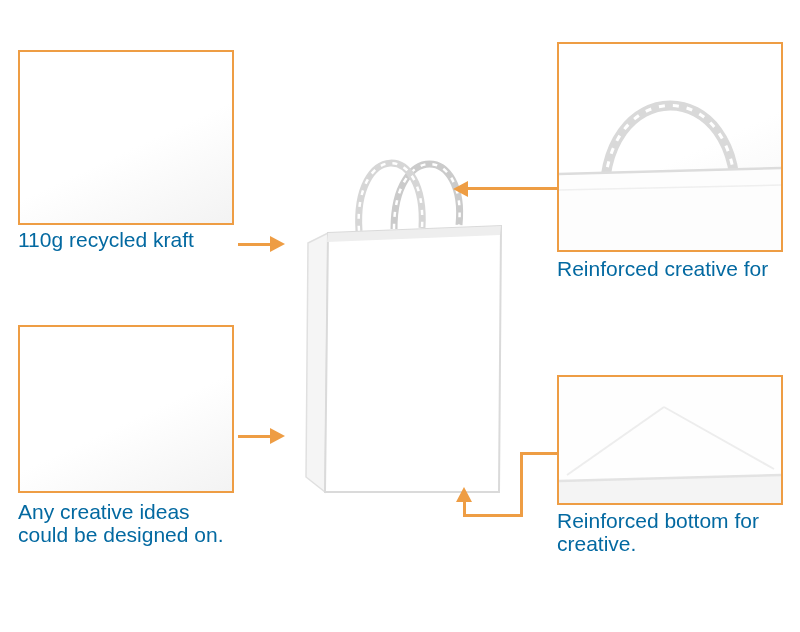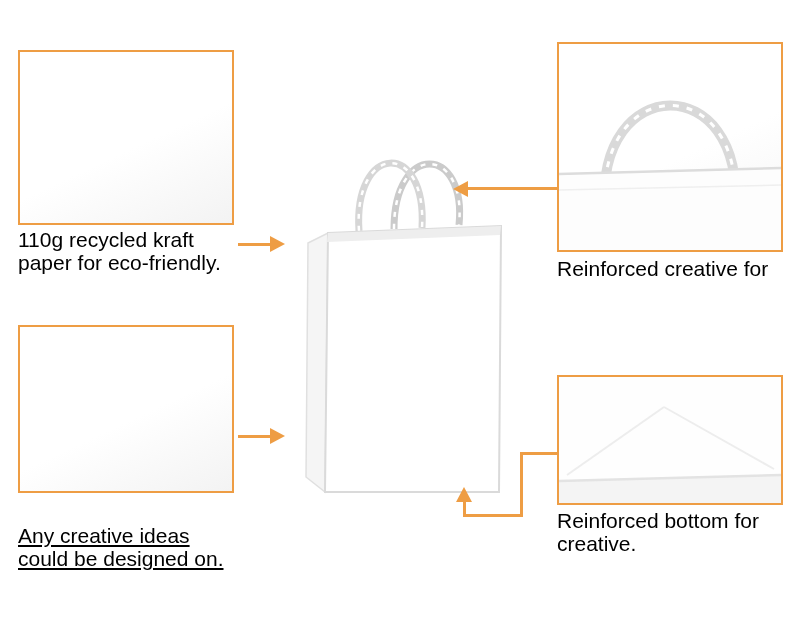--- a/index.html
+++ b/index.html
@@ -4,21 +4,21 @@
 <style>
   * { margin:0; padding:0; box-sizing:border-box; }
   html,body { background:#ffffff; }
   body { font-family:"Liberation Sans", sans-serif; }
   .canvas { position:relative; width:800px; height:632px; background:#fff; overflow:hidden; }
 
   .box { position:absolute; border:2px solid var(--accent,#EE9D44); background:#fff; }
   .photo { width:100%; height:100%; background:linear-gradient(155deg,#ffffff 55%,#f3f3f3 100%); }
   .photo svg { display:block; width:100%; height:100%; }
 
-  .caption { position:absolute; color:#000000; font-size:21px; line-height:23px; }
+  .caption { position:absolute; color:#0369a1; font-size:21px; line-height:23px; }
   .caption div { white-space:nowrap; }
 
   .line { position:absolute; background:var(--accent,#EE9D44); }
   .arrow { position:absolute; width:0; height:0; }
   .arrow-right { border-top:8px solid transparent; border-bottom:8px solid transparent; border-left:15px solid var(--accent,#EE9D44); }
   .arrow-left  { border-top:8px solid transparent; border-bottom:8px solid transparent; border-right:15px solid var(--accent,#EE9D44); }
   .arrow-up    { border-left:8px solid transparent; border-right:8px solid transparent; border-bottom:15px solid var(--accent,#EE9D44); }
 
   .bag-wrap { position:absolute; left:295px; top:115px; width:220px; height:380px; }
 </style>
@@ -43,21 +43,20 @@
       <path d="M33,118 L206,111 L205,120 L32,127 Z" fill="#eeeeee"></path>
     </svg>
   </div>
 
   <div>
     <div class="box" style="left:18px; top:50px; width:216px; height:175px;">
       <div class="photo"></div>
     </div>
     <div class="caption" style="left:18px; top:228px; width:232px;">
       <div>110g recycled kraft</div>
-      <div>paper for eco-friendly.</div>
     </div>
     <div class="line" style="left:238px; top:243px; width:32px; height:3px;"></div>
     <div class="arrow arrow-right" style="left:270px; top:236px;"></div>
   </div>
 
   <div>
     <div class="box" style="left:557px; top:42px; width:226px; height:210px;">
       <div class="photo">
         <svg viewBox="0 0 222 206" aria-hidden="true">
           <path d="M46,165 C36,28 186,26 176,165" fill="none" stroke="#d9d9d9" stroke-width="10"></path>
@@ -72,21 +71,21 @@
       <div>Reinforced creative for</div>
     </div>
     <div class="line" style="left:468px; top:187px; width:89px; height:3px;"></div>
     <div class="arrow arrow-left" style="left:453px; top:181px;"></div>
   </div>
 
   <div>
     <div class="box" style="left:18px; top:325px; width:216px; height:168px;">
       <div class="photo"></div>
     </div>
-    <div class="caption" style="left:18px; top:524px; width:232px;text-decoration:underline;">
+    <div class="caption" style="left:18px; top:500px; width:232px;">
       <div>Any creative ideas</div>
       <div>could be designed on.</div>
     </div>
     <div class="line" style="left:238px; top:435px; width:32px; height:3px;"></div>
     <div class="arrow arrow-right" style="left:270px; top:428px;"></div>
   </div>
 
   <div>
     <div class="box" style="left:557px; top:375px; width:226px; height:130px;">
       <div class="photo">

